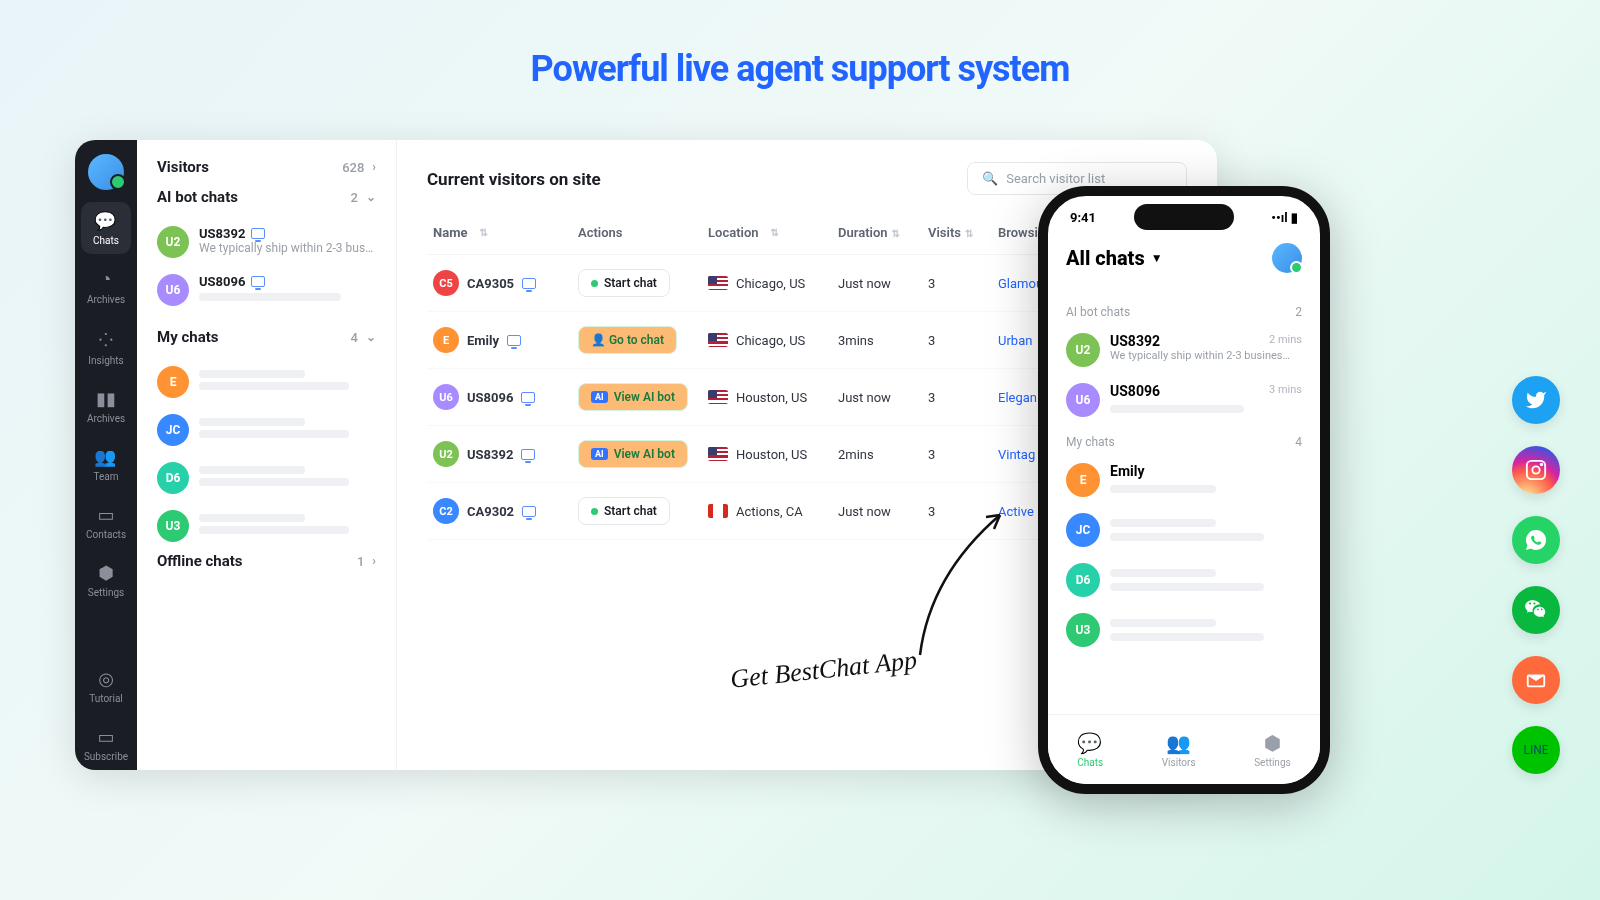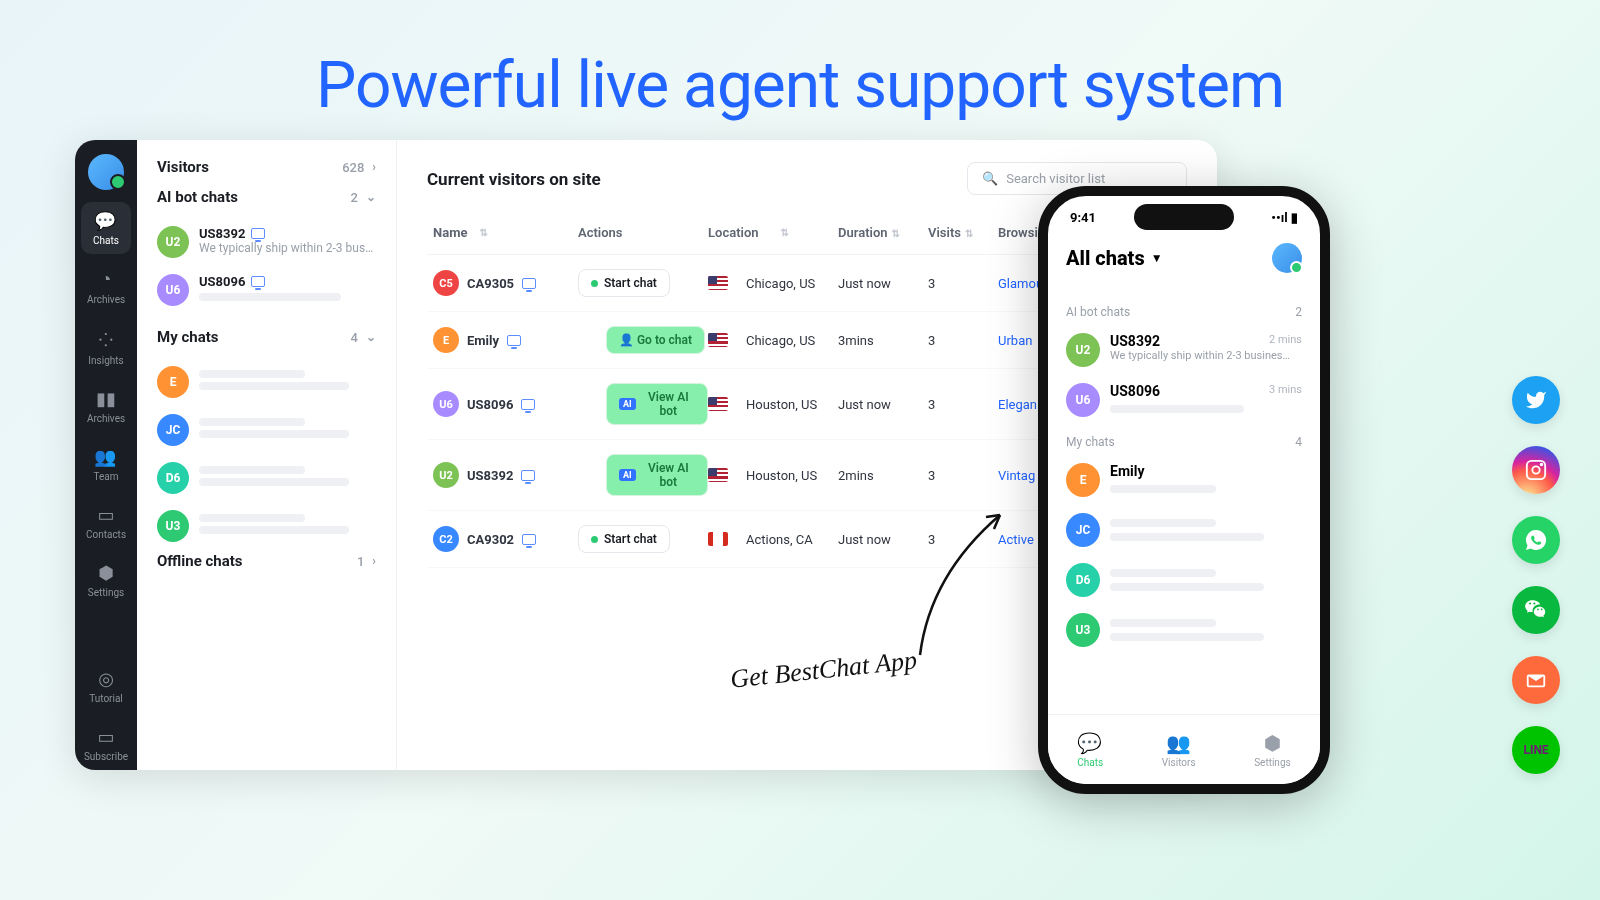--- a/index.html
+++ b/index.html
@@ -1,18 +1,18 @@
 <!DOCTYPE html>
 <html><head>
 <meta charset="utf-8">
 <style>
 * { margin: 0; padding: 0; box-sizing: border-box; font-family: -apple-system, BlinkMacSystemFont, 'Segoe UI', Roboto, sans-serif; }
 body { width: 1600px; height: 900px; background: linear-gradient(135deg, #e8f4f8 0%, #f0faf7 50%, #d4f5ea 100%); overflow: hidden; position: relative; }
 
-.hero-title { text-align: center; font-size: 64px; font-weight: 400; color: #2164ff; padding-top: 48px; letter-spacing: -1px; }
+.hero-title { text-align: center; font-size: 36px; font-weight: 700; color: #2164ff; padding-top: 48px; letter-spacing: -1px; }
 
 .app-container { position: absolute; top: 140px; left: 75px; width: 1142px; height: 630px; background: #fff; border-radius: 20px; box-shadow: 0 8px 40px rgba(0,0,0,0.12); display: flex; overflow: hidden; }
 
 
 .rail { width: 62px; background: #1a1d23; display: flex; flex-direction: column; align-items: center; padding-top: 14px; gap: 6px; }
 .rail-logo { width: 36px; height: 36px; background: linear-gradient(135deg,#5bb8ff,#3a8ee6); border-radius: 50%; position: relative; margin-bottom: 6px; }
 .rail-logo::after { content:''; position:absolute; bottom:0; right:-2px; width:12px; height:12px; background:#2dca73; border:2px solid #1a1d23; border-radius:50%; }
 .rail-item { width: 50px; display: flex; flex-direction: column; align-items: center; padding: 8px 0; border-radius: 10px; cursor: pointer; }
 .rail-item.active { background: #2a2e36; }
 .rail-icon { color: #fff; font-size: 18px; }
@@ -40,28 +40,28 @@
 .main { flex: 1; padding: 22px 30px; }
 .main-top { display: flex; align-items: center; justify-content: space-between; margin-bottom: 16px; }
 .main-title { font-size: 17px; font-weight: 700; color: #1a1d23; }
 .search-box { display: flex; align-items: center; gap: 8px; border: 1px solid #e4e7ec; border-radius: 8px; padding: 8px 14px; width: 220px; color: #9aa0a9; font-size: 13px; }
 
 .vtable { width: 100%; }
 .vhead { display: flex; padding: 14px 6px; border-bottom: 1px solid #f1f3f6; font-size: 13px; color: #5f6672; font-weight: 600; }
 .vrow { display: flex; align-items: center; padding: 14px 6px; border-bottom: 1px solid #f7f8fa; font-size: 13px; color: #303540; }
 .col-name { width: 145px; display: flex; align-items: center; gap: 8px; font-weight: 700; }
 .col-actions { width: 130px; }
-.col-loc { width: 130px; display: flex; align-items: center; gap: 18px; }
+.col-loc { width: 130px; display: flex; align-items: center; gap: 8px; }
 .col-dur { width: 90px; }
 .col-visits { width: 70px; }
 .col-browse { flex: 1; color: #2164ff; }
 .sort-ic { color: #c2c7d0; font-size: 10px; margin-left: 4px; }
 
 .act-btn { display: inline-flex; align-items: center; gap: 6px; border: 1px solid #e4e7ec; background: #fff; border-radius: 8px; padding: 6px 12px; font-size: 12px; font-weight: 600; color: #1a1d23; cursor: pointer; }
-.act-btn.green { background: #86efac; border-color: #d6f3df; color: #1a7a3e; margin-left: 28px; }
+.act-btn.green { background: #fdba74; border-color: #d6f3df; color: #1a7a3e; }
 .dot { width: 7px; height: 7px; border-radius: 50%; background: #2dca73; }
 .ai-tag { background: #3173ff; color:#fff; font-size:9px; font-weight:700; padding:1px 4px; border-radius:3px; }
 
 .flag { width: 20px; height: 14px; display: inline-block; border-radius: 2px; position: relative; overflow: hidden; }
 .flag-us { background: linear-gradient(#b22234 0 15%, #fff 15% 30%, #b22234 30% 45%, #fff 45% 60%, #b22234 60% 75%, #fff 75% 90%, #b22234 90% 100%); }
 .flag-us::before { content:''; position:absolute; top:0; left:0; width:9px; height:8px; background:#3c3b6e; }
 .flag-ca { background:#fff; }
 .flag-ca::before, .flag-ca::after { content:''; position:absolute; top:0; width:5px; height:100%; background:#d52b1e; }
 .flag-ca::before { left:0; } .flag-ca::after { right:0; }
 
@@ -88,21 +88,21 @@
 .tab-item.active { color: #2dca73; }
 .tab-icon { font-size: 20px; }
 
 
 .arrow-callout { position: absolute; top: 495px; right: 580px; width: 290px; height: 200px; z-index: 5; }
 .arrow-text { position: absolute; bottom: 10px; left: 0; font-family: Georgia, serif; font-style: italic; font-size: 26px; color: #111; transform: rotate(-6deg); }
 .arrow-svg { position: absolute; top: 0; right: 0; }
 
 
 .social-col { position: absolute; right: 40px; top: 376px; display: flex; flex-direction: column; gap: 22px; }
-.social { width: 48px; height: 48px; border-radius: 50%; display: flex; align-items: center; justify-content: center; color: #701a75; font-size: 22px; font-weight: 700; box-shadow: 0 4px 12px rgba(0,0,0,0.1); }
+.social { width: 48px; height: 48px; border-radius: 50%; display: flex; align-items: center; justify-content: center; color: #0c4a6e; font-size: 22px; font-weight: 400; box-shadow: 0 4px 12px rgba(0,0,0,0.1); }
 .soc-tw { background:#1da1f2; }
 .soc-ig { background: radial-gradient(circle at 30% 110%, #fdf497 0%, #fd5949 45%, #d6249f 60%, #285AEB 90%); }
 .soc-wa { background:#25d366; }
 .soc-wc { background:#09b83e; }
 .soc-mail { background:#ff6a3d; }
 .soc-line { background:#00c300; font-size:12px; }
 </style>
 </head>
 <body>
 

